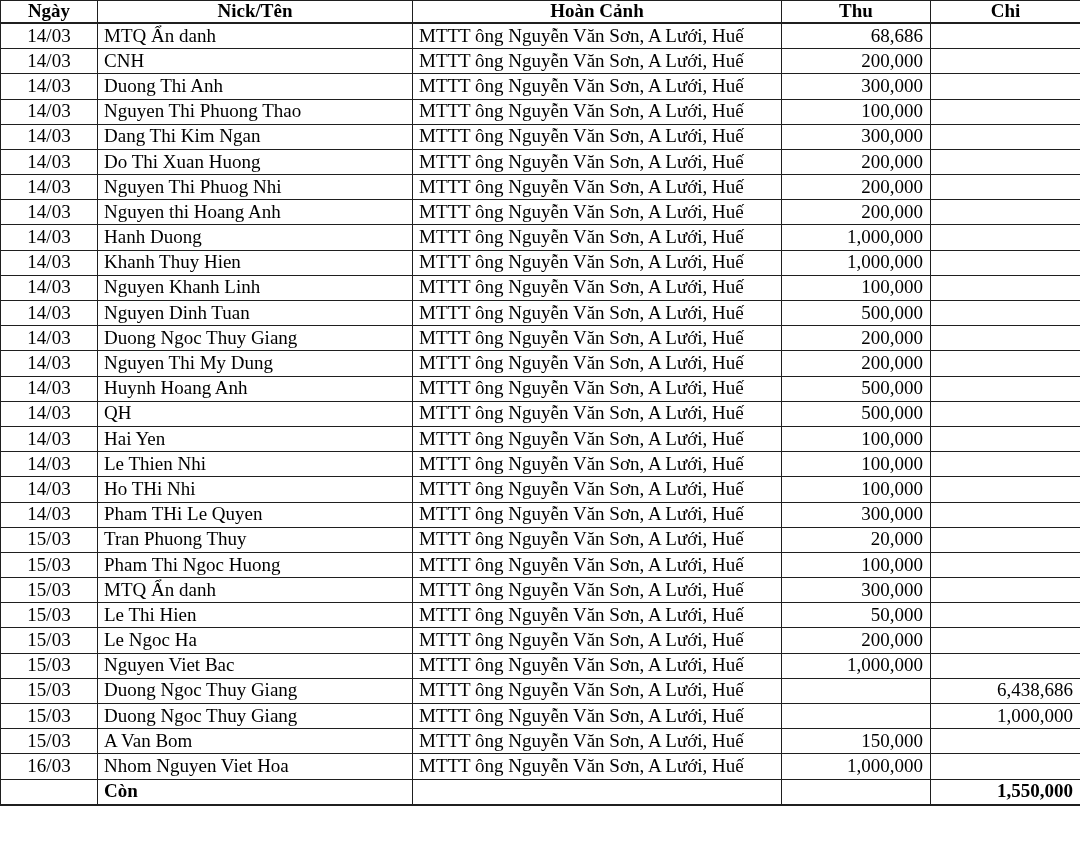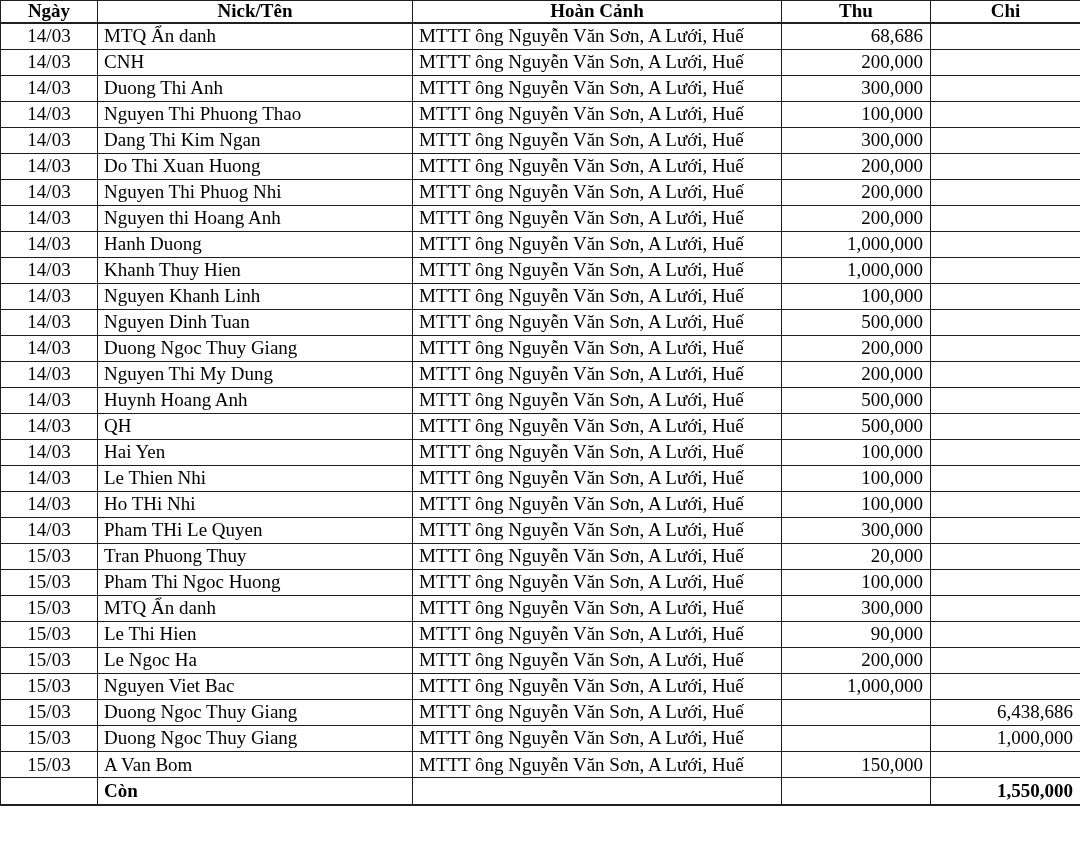--- a/index.html
+++ b/index.html
@@ -226,21 +226,21 @@
         <td class="a-c">15/03</td>
         <td class="a-l">MTQ Ẩn danh</td>
         <td class="a-l">MTTT ông Nguyễn Văn Sơn, A Lưới, Huế</td>
         <td class="a-r">300,000</td>
         <td class="a-r"></td>
       </tr>
       <tr>
         <td class="a-c">15/03</td>
         <td class="a-l">Le Thi Hien</td>
         <td class="a-l">MTTT ông Nguyễn Văn Sơn, A Lưới, Huế</td>
-        <td class="a-r">90,000</td>
+        <td class="a-r">50,000</td>
         <td class="a-r"></td>
       </tr>
       <tr>
         <td class="a-c">15/03</td>
         <td class="a-l">Le Ngoc Ha</td>
         <td class="a-l">MTTT ông Nguyễn Văn Sơn, A Lưới, Huế</td>
         <td class="a-r">200,000</td>
         <td class="a-r"></td>
       </tr>
       <tr>
@@ -262,20 +262,27 @@
         <td class="a-l">Duong Ngoc Thuy Giang</td>
         <td class="a-l">MTTT ông Nguyễn Văn Sơn, A Lưới, Huế</td>
         <td class="a-r"></td>
         <td class="a-r">1,000,000</td>
       </tr>
       <tr>
         <td class="a-c">15/03</td>
         <td class="a-l">A Van Bom</td>
         <td class="a-l">MTTT ông Nguyễn Văn Sơn, A Lưới, Huế</td>
         <td class="a-r">150,000</td>
+        <td class="a-r"></td>
+      </tr>
+      <tr>
+        <td class="a-c">16/03</td>
+        <td class="a-l">Nhom Nguyen Viet Hoa</td>
+        <td class="a-l">MTTT ông Nguyễn Văn Sơn, A Lưới, Huế</td>
+        <td class="a-r">1,000,000</td>
         <td class="a-r"></td>
       </tr>
       <tr class="balance-row">
         <td class="a-c"></td>
         <td class="a-l">Còn</td>
         <td class="a-l"></td>
         <td class="a-r"></td>
         <td class="a-r">1,550,000</td>
       </tr>
     </tbody>

